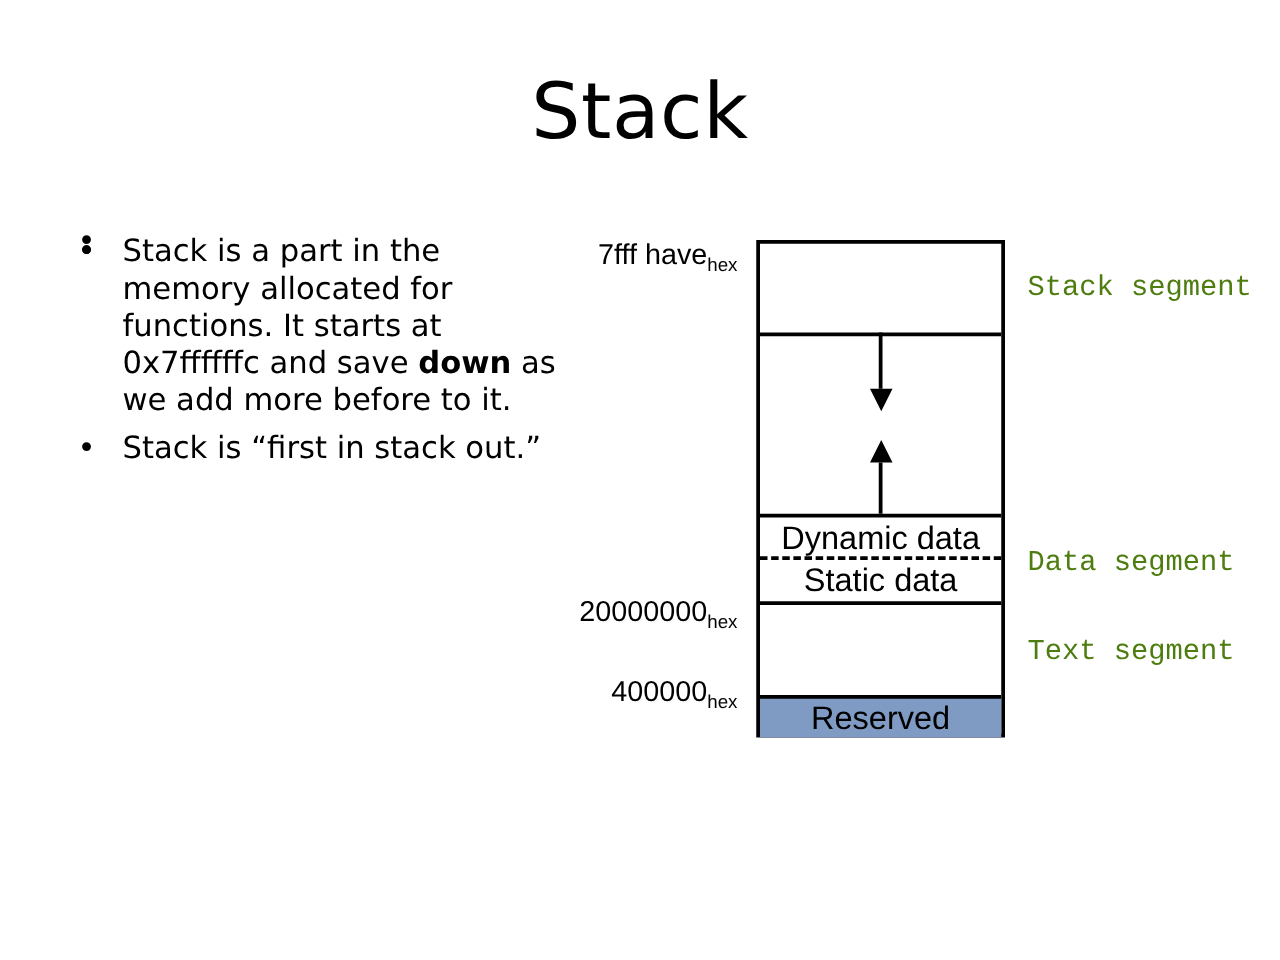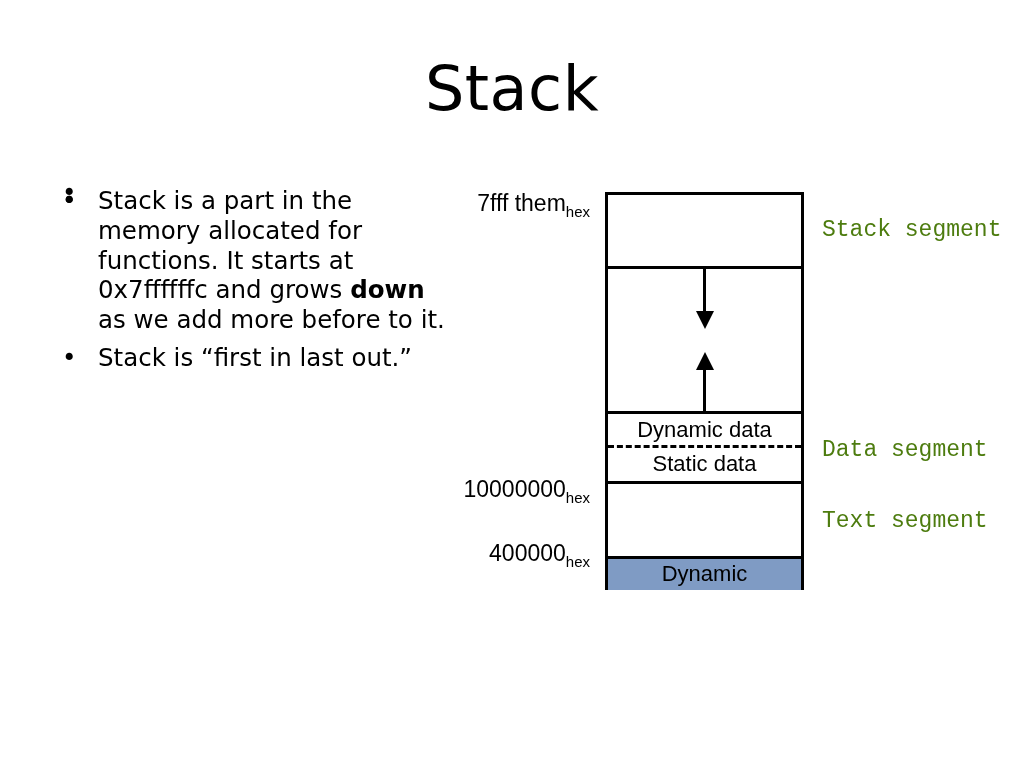--- a/index.html
+++ b/index.html
@@ -87,21 +87,21 @@
     border-top: 3px dashed #000000;
   }
 
   
   .region-label {
     position: absolute;
     left: 0;
     width: 100%;
     text-align: center;
     font-family: "Liberation Sans", sans-serif;
-    font-size: 22px;
+    font-size: 26px;
     line-height: 26px;
     color: #000000;
   }
 
   
   .reserved-fill {
     position: absolute;
     left: 0;
     width: 100%;
     background: #7f9bc4;
@@ -164,35 +164,35 @@
   <div class="bullet-item">
     <span class="dot">•</span>
   </div>
 
   <div class="bullet-item">
     <span class="dot">•</span>
   </div>
 
   <div class="bullet-item">
     <span class="dot">•</span>
-    <span><span>Stack is a part in the memory allocated for functions. It starts at 0x7ffffffc and grows </span><b>down</b><span> as we add more before to it.</span></span>
-  </div>
-
-  <div class="bullet-item">
-    <span class="dot">•</span>
-    <span><span>Stack is “first in last out.”</span></span>
+    <span><span>Stack is a part in the memory allocated for functions. It starts at 0x7ffffffc and save </span><b>down</b><span> as we add more before to it.</span></span>
+  </div>
+
+  <div class="bullet-item">
+    <span class="dot">•</span>
+    <span><span>Stack is “first in stack out.”</span></span>
   </div>
 
 </div>
 
 <div id="memory-diagram">
 
-  <div class="addr-label" style="left:0; top:10px; width:160px;"><span>7fff them</span><span class="sub">hex</span></div>
-
-  <div class="addr-label" style="left:0; top:296px; width:160px;"><span>10000000</span><span class="sub">hex</span></div>
+  <div class="addr-label" style="left:0; top:10px; width:160px;"><span>7fff have</span><span class="sub">hex</span></div>
+
+  <div class="addr-label" style="left:0; top:296px; width:160px;"><span>20000000</span><span class="sub">hex</span></div>
 
   <div class="addr-label" style="left:0; top:360px; width:160px;"><span>400000</span><span class="sub">hex</span></div>
 
   <div class="mem-box">
 
     <div class="reserved-fill" style="top:361px; height:34px;"></div>
 
     <div class="mem-divider" style="top:71px;"></div>
 
     <div class="mem-divider" style="top:216px;"></div>
@@ -204,21 +204,21 @@
     <div class="mem-divider" style="top:361px;"></div>
 
     <div class="arrow-stem" style="left:50%; margin-left:-1.5px; top:71px; height:45px;"></div>
     <div class="arrow-head-down" style="left:50%; margin-left:-9px; top:116px;"></div>
 
     <div class="arrow-head-up" style="left:50%; margin-left:-9px; top:157px;"></div>
     <div class="arrow-stem" style="left:50%; margin-left:-1.5px; top:175px; height:41px;"></div>
 
     <div class="region-label" style="top:222px;">Dynamic data</div>
     <div class="region-label" style="top:256px;">Static data</div>
-    <div class="region-label" style="top:366px;">Dynamic</div>
+    <div class="region-label" style="top:366px;">Reserved</div>
 
   </div>
 
   <div class="seg-label" style="top:37px;">Stack segment</div>
   <div class="seg-label" style="top:257px;">Data segment</div>
   <div class="seg-label" style="top:328px;text-align:center;">Text segment</div>
 
 </div>
 
 </body></html>

